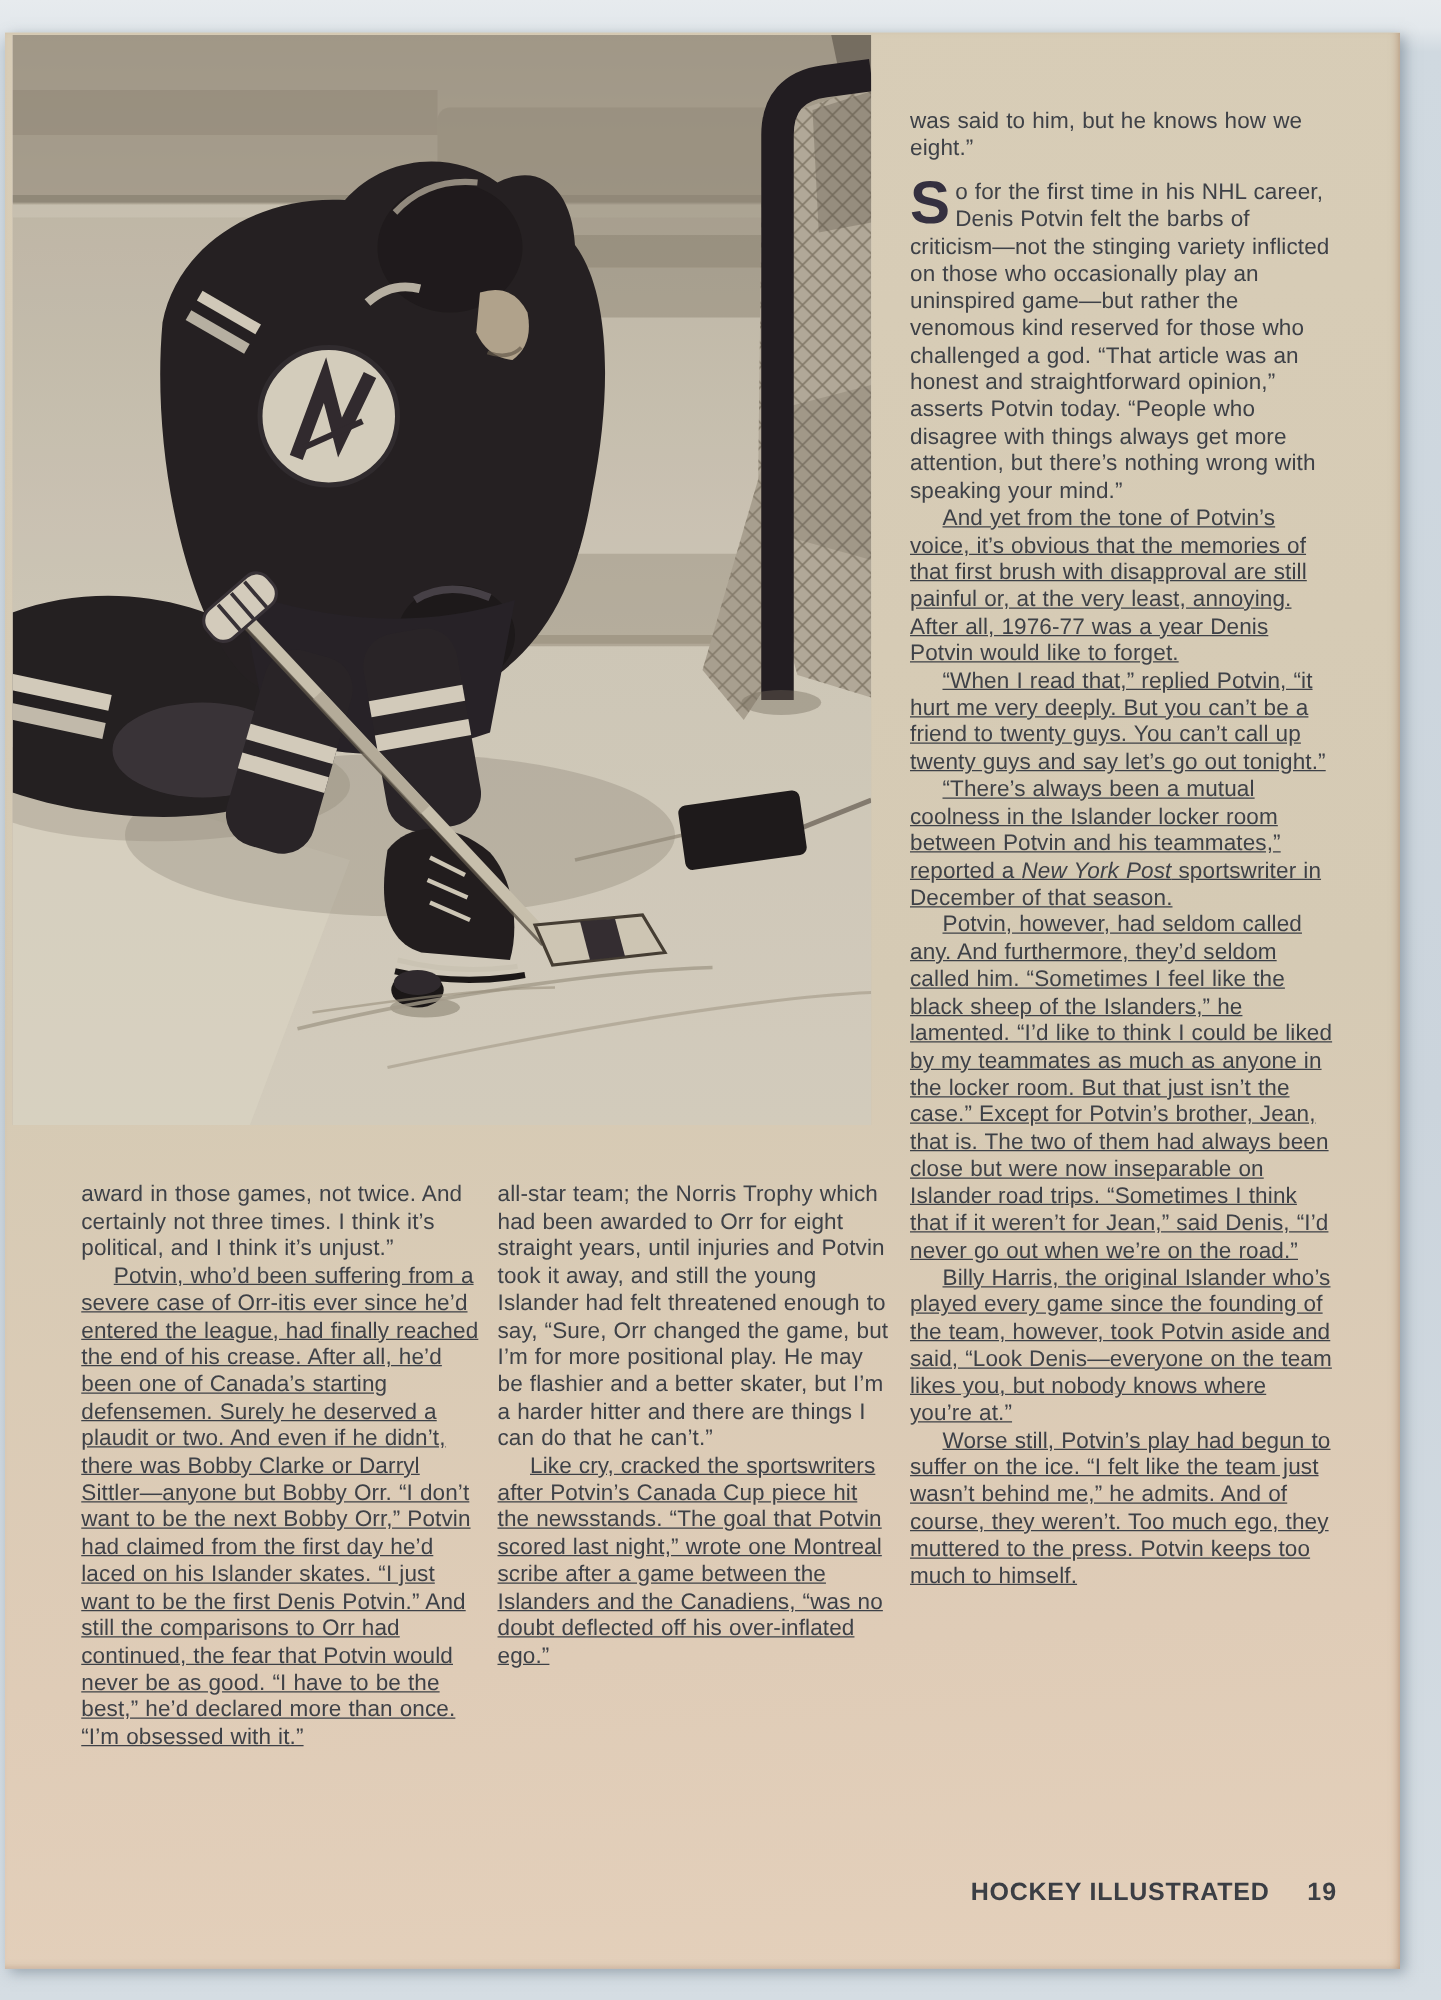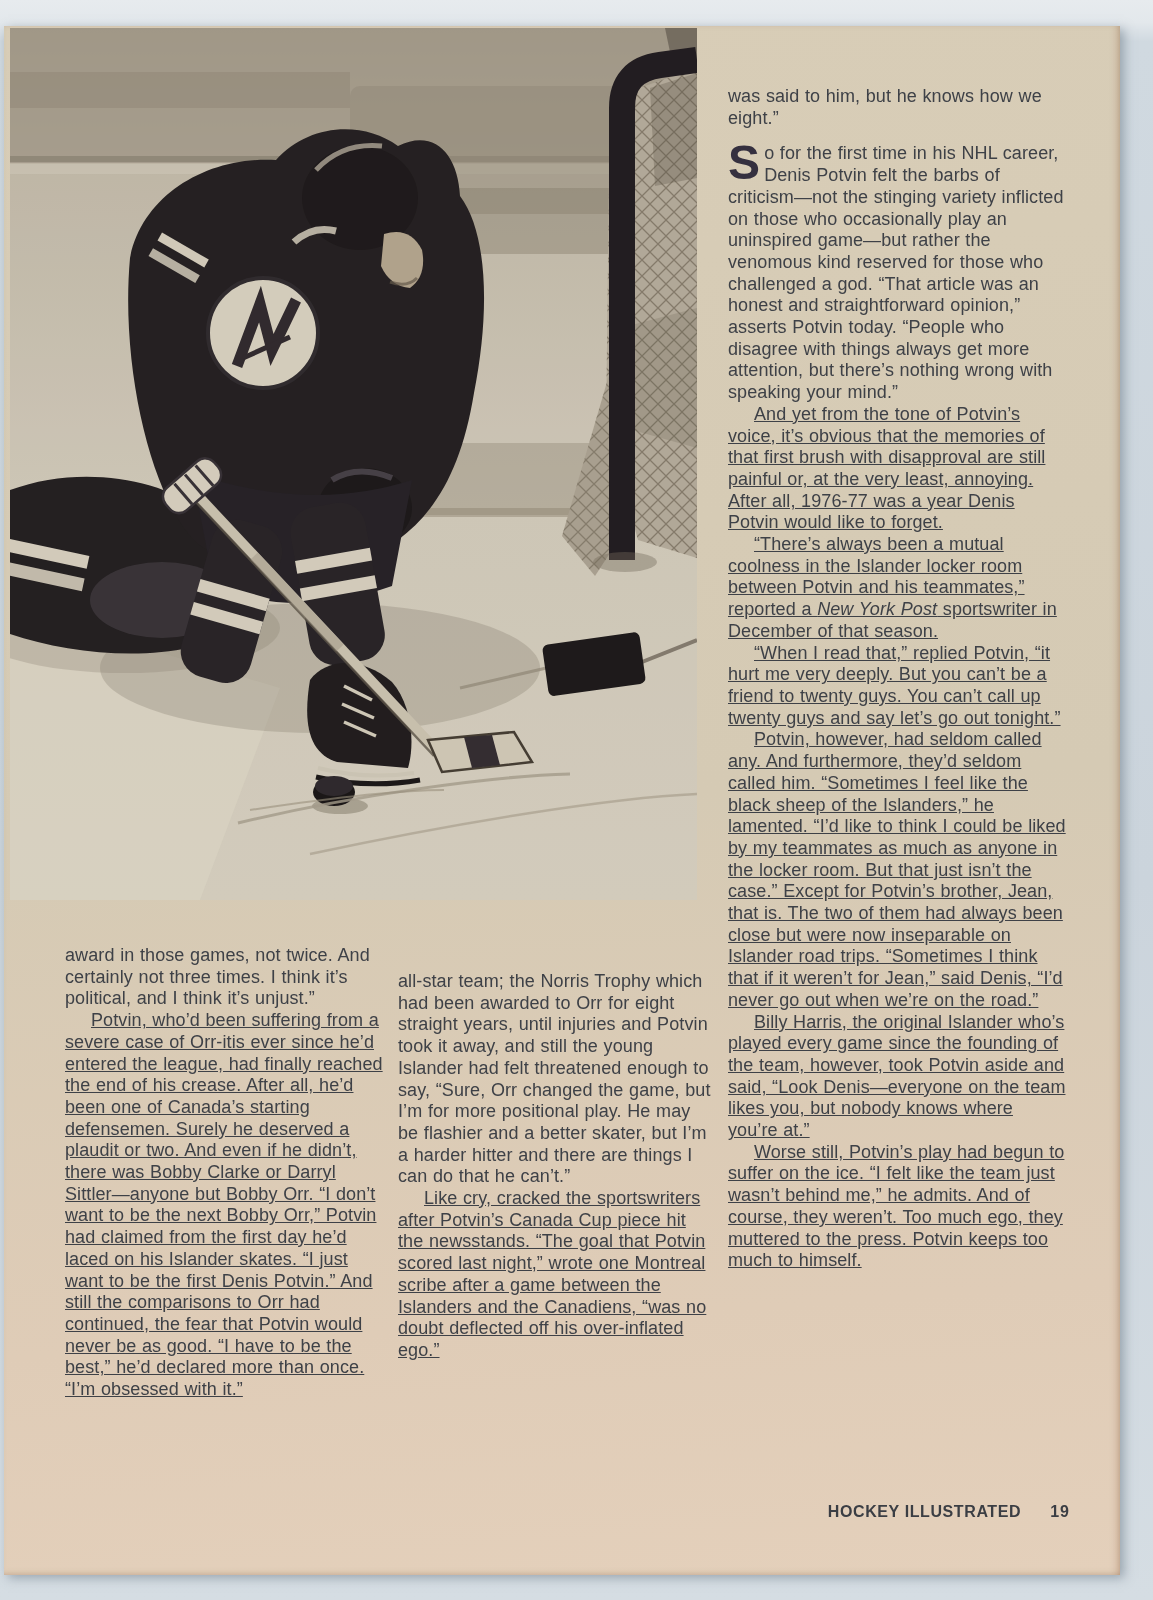--- a/index.html
+++ b/index.html
@@ -16,32 +16,32 @@
   .photo{
     position:absolute;left:6px;top:2px;width:687px;height:872px;overflow:hidden;
     background:#c9c2b3;
   }
   .photo svg{display:block;}
   .col{
     position:absolute;color:#3e4147;font-size:18px;line-height:21.7px;
     word-spacing:.5px;letter-spacing:.1px;
   }
   .col-left{left:61px;top:919px;width:322px;}
-  .col-middle{left:394px;top:945px;width:318px;}
+  .col-middle{left:394px;top:919px;width:318px;}
   .col-right{left:724px;top:60px;width:338px;}
   .para{margin:0;}
   .para.indent{text-indent:26px;text-decoration:underline;}
   .para.space-before{margin-top:14px;}
   .dropcap{
     float:left;font-weight:bold;font-size:48px;line-height:36px;
     padding:2px 4px 0 0;color:#35303f;
   }
   .footer{
     position:absolute;left:394px;top:1477px;width:672px;text-align:right;
-    color:#3b3e44;font-weight:bold;font-size:16px;letter-spacing:.6px;
+    color:#3b3e44;font-weight:bold;font-size:20px;letter-spacing:.6px;
     font-family:"Liberation Sans", sans-serif;
   }
   .footer .pnum{margin-left:24px;letter-spacing:1px;}
   i{font-style:italic;}
 </style>
 </head>
 <body>
 
 <div class="screen">
   <div class="page">
@@ -183,22 +183,22 @@
         <p class="para indent">Potvin, who’d been suffering from a severe case of Orr-itis ever since he’d entered the league, had finally reached the end of his crease. After all, he’d been one of Canada’s starting defensemen. Surely he deserved a plaudit or two. And even if he didn’t, there was Bobby Clarke or Darryl Sittler—anyone but Bobby Orr. “I don’t want to be the next Bobby Orr,” Potvin had claimed from the first day he’d laced on his Islander skates. “I just want to be the first Denis Potvin.” And still the comparisons to Orr had continued, the fear that Potvin would never be as good. “I have to be the best,” he’d declared more than once. “I’m obsessed with it.”</p>
       </div>
     <div class="col col-middle">
         <p class="para">all-star team; the Norris Trophy which had been awarded to Orr for eight straight years, until injuries and Potvin took it away, and still the young Islander had felt threatened enough to say, “Sure, Orr changed the game, but I’m for more positional play. He may be flashier and a better skater, but I’m a harder hitter and there are things I can do that he can’t.”</p>
         <p class="para indent">Like cry, cracked the sportswriters after Potvin’s Canada Cup piece hit the newsstands. “The goal that Potvin scored last night,” wrote one Montreal scribe after a game between the Islanders and the Canadiens, “was no doubt deflected off his over-inflated ego.”</p>
       </div>
     <div class="col col-right">
         <p class="para">was said to him, but he knows how we eight.”</p>
         <p class="para space-before"><span class="dropcap">S</span>o for the first time in his NHL career, Denis Potvin felt the barbs of criticism—not the stinging variety inflicted on those who occasionally play an uninspired game—but rather the venomous kind reserved for those who challenged a god. “That article was an honest and straightforward opinion,” asserts Potvin today. “People who disagree with things always get more attention, but there’s nothing wrong with speaking your mind.”</p>
         <p class="para indent">And yet from the tone of Potvin’s voice, it’s obvious that the memories of that first brush with disapproval are still painful or, at the very least, annoying. After all, 1976-77 was a year Denis Potvin would like to forget.</p>
+        <p class="para indent">“When I read that,” replied Potvin, “it hurt me very deeply. But you can’t be a friend to twenty guys. You can’t call up twenty guys and say let’s go out tonight.”</p>
         <p class="para indent">“There’s always been a mutual coolness in the Islander locker room between Potvin and his teammates,” reported a <i>New York Post</i> sportswriter in December of that season.</p>
-        <p class="para indent">“When I read that,” replied Potvin, “it hurt me very deeply. But you can’t be a friend to twenty guys. You can’t call up twenty guys and say let’s go out tonight.”</p>
         <p class="para indent">Potvin, however, had seldom called any. And furthermore, they’d seldom called him. “Sometimes I feel like the black sheep of the Islanders,” he lamented. “I’d like to think I could be liked by my teammates as much as anyone in the locker room. But that just isn’t the case.” Except for Potvin’s brother, Jean, that is. The two of them had always been close but were now inseparable on Islander road trips. “Sometimes I think that if it weren’t for Jean,” said Denis, “I’d never go out when we’re on the road.”</p>
         <p class="para indent">Billy Harris, the original Islander who’s played every game since the founding of the team, however, took Potvin aside and said, “Look Denis—everyone on the team likes you, but nobody knows where you’re at.”</p>
         <p class="para indent">Worse still, Potvin’s play had begun to suffer on the ice. “I felt like the team just wasn’t behind me,” he admits. And of course, they weren’t. Too much ego, they muttered to the press. Potvin keeps too much to himself.</p>
       </div>
 
     <div class="footer">
       <span>HOCKEY ILLUSTRATED</span>
       <span class="pnum">19</span>
     </div>
 

